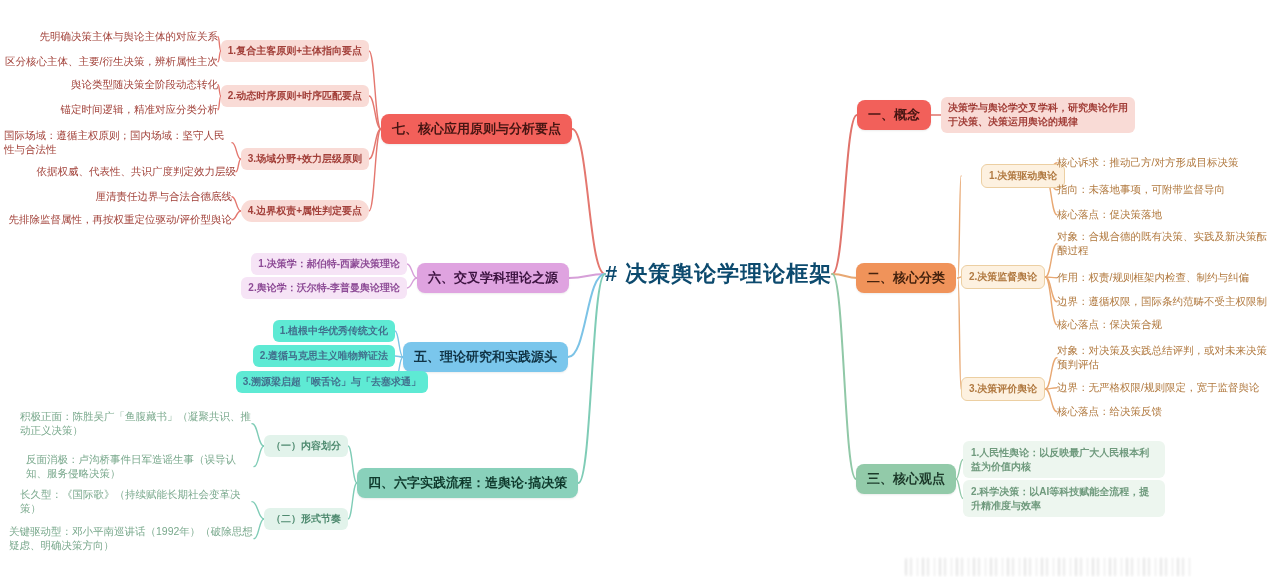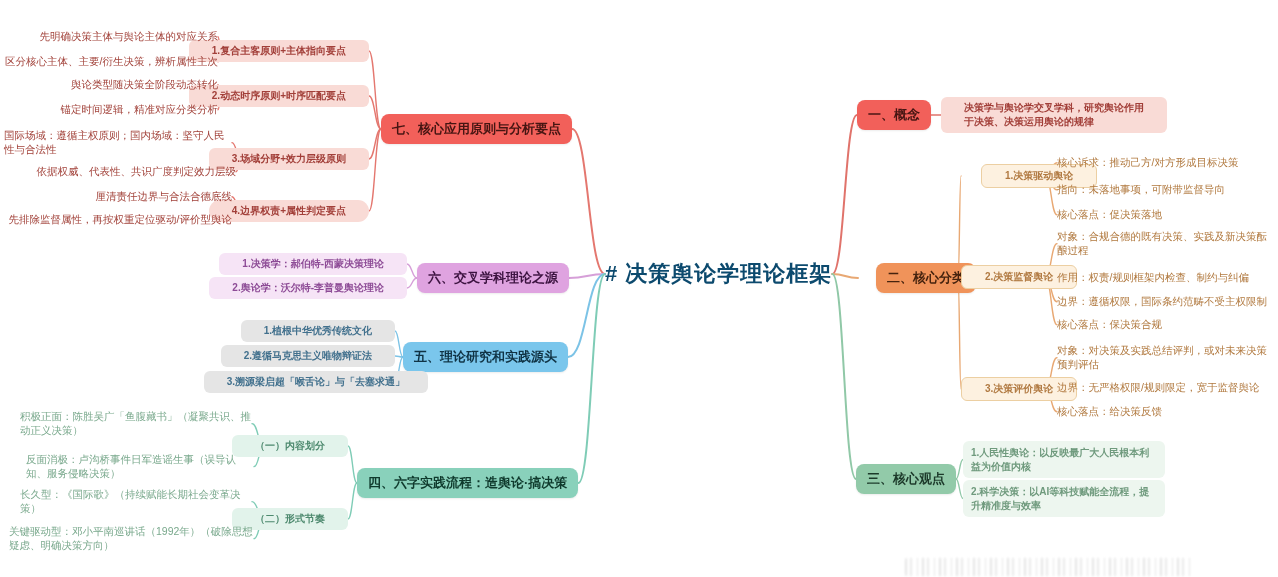--- a/index.html
+++ b/index.html
@@ -18,26 +18,26 @@
     box-shadow:0 1px 2px rgba(0,0,0,0.08);
   }
   .n-red{background:#f2605a;color:#461512;}
   .n-orange{background:#f0935a;color:#46230e;}
   .n-green{background:#92caa9;color:#1c392a;}
   .n-mint{background:#89d1bb;color:#0f3a2d;}
   .n-blue{background:#7ac6ec;color:#103345;}
   .n-purple{background:#dfa3e0;color:#3c1340;}
   .chip{
     position:absolute;z-index:2;display:inline-block;border-radius:6px;
-    font-size:10px;padding:4px 23px;white-space:nowrap;font-weight:600;
+    font-size:10px;padding:4px 7px;white-space:nowrap;font-weight:600;
   }
   .c-pink{background:#f9dbd6;color:#a23f39;}
   .c-cream{background:#fdf1e0;color:#b17a42;border:1px solid #eccfa2;}
   .c-lpurple{background:#f6e4f6;color:#8d4b96;}
-  .c-lblue{background:#e5e5e5;color:#41708d;border-radius:6px;}
+  .c-lblue{background:#5eead4;color:#41708d;border-radius:6px;}
   .c-mint{background:#e2f3eb;color:#4e8a6f;}
   .c-lgreen{background:#edf6ef;color:#6f9a7d;padding:5px 8px;white-space:normal;line-height:1.35;}
   .box2{white-space:normal;line-height:1.4;}
   .leaf{
     position:absolute;z-index:2;font-size:10.5px;line-height:1.3;white-space:nowrap;
   }
   .leaf.two{white-space:normal;}
   .t-red{color:#a2423a;}
   .t-orange{color:#b1793f;}
   .t-green{color:#7aa98d;}
@@ -98,21 +98,21 @@
       <path d="M357,483 C352.5,483 352.5,519 348,519" stroke="#7fccb6" stroke-width="1.4" fill="none" stroke-linecap="round"></path>
       <path d="M264,519 C258,519 258,501.640625 252,501.640625" stroke="#7fccb6" stroke-width="1.4" fill="none" stroke-linecap="round"></path>
       <path d="M264,519 C259,519 259,538.640625 254,538.640625" stroke="#7fccb6" stroke-width="1.4" fill="none" stroke-linecap="round"></path>
     </svg>
 
   <div class="central" id="root" style="left:605px;top:259px;"># 决策舆论学理论框架</div>
 
   <div class="node n-red" id="b1" style="left:857px;top:100px;">一、概念</div>
   <div class="chip c-pink box2" style="left:941px;top:97px;width:180px;">决策学与舆论学交叉学科，研究舆论作用于决策、决策运用舆论的规律</div>
 
-  <div class="node n-orange" id="b2" style="left:876px;top:263px;">二、核心分类</div>
+  <div class="node n-orange" id="b2" style="left:856px;top:263px;">二、核心分类</div>
 
   <div class="chip c-cream" id="b2t0" style="left:961px;top:164px;margin-left:20px;">1.决策驱动舆论</div>
   <div class="leaf t-orange" style="left:1057px;top:156px;">核心诉求：推动己方/对方形成目标决策</div>
   <div class="leaf t-orange" style="left:1057px;top:183px;">指向：未落地事项，可附带监督导向</div>
   <div class="leaf t-orange" style="left:1057px;top:208px;">核心落点：促决策落地</div>
 
   <div class="chip c-cream" id="b2t1" style="left:961px;top:265px;">2.决策监督舆论</div>
   <div class="leaf t-orange two" style="left:1057px;top:230px;width:220px;">对象：合规合德的既有决策、实践及新决策酝酿过程</div>
   <div class="leaf t-orange" style="left:1057px;top:271px;">作用：权责/规则框架内检查、制约与纠偏</div>
   <div class="leaf t-orange" style="left:1057px;top:295px;">边界：遵循权限，国际条约范畴不受主权限制</div>

